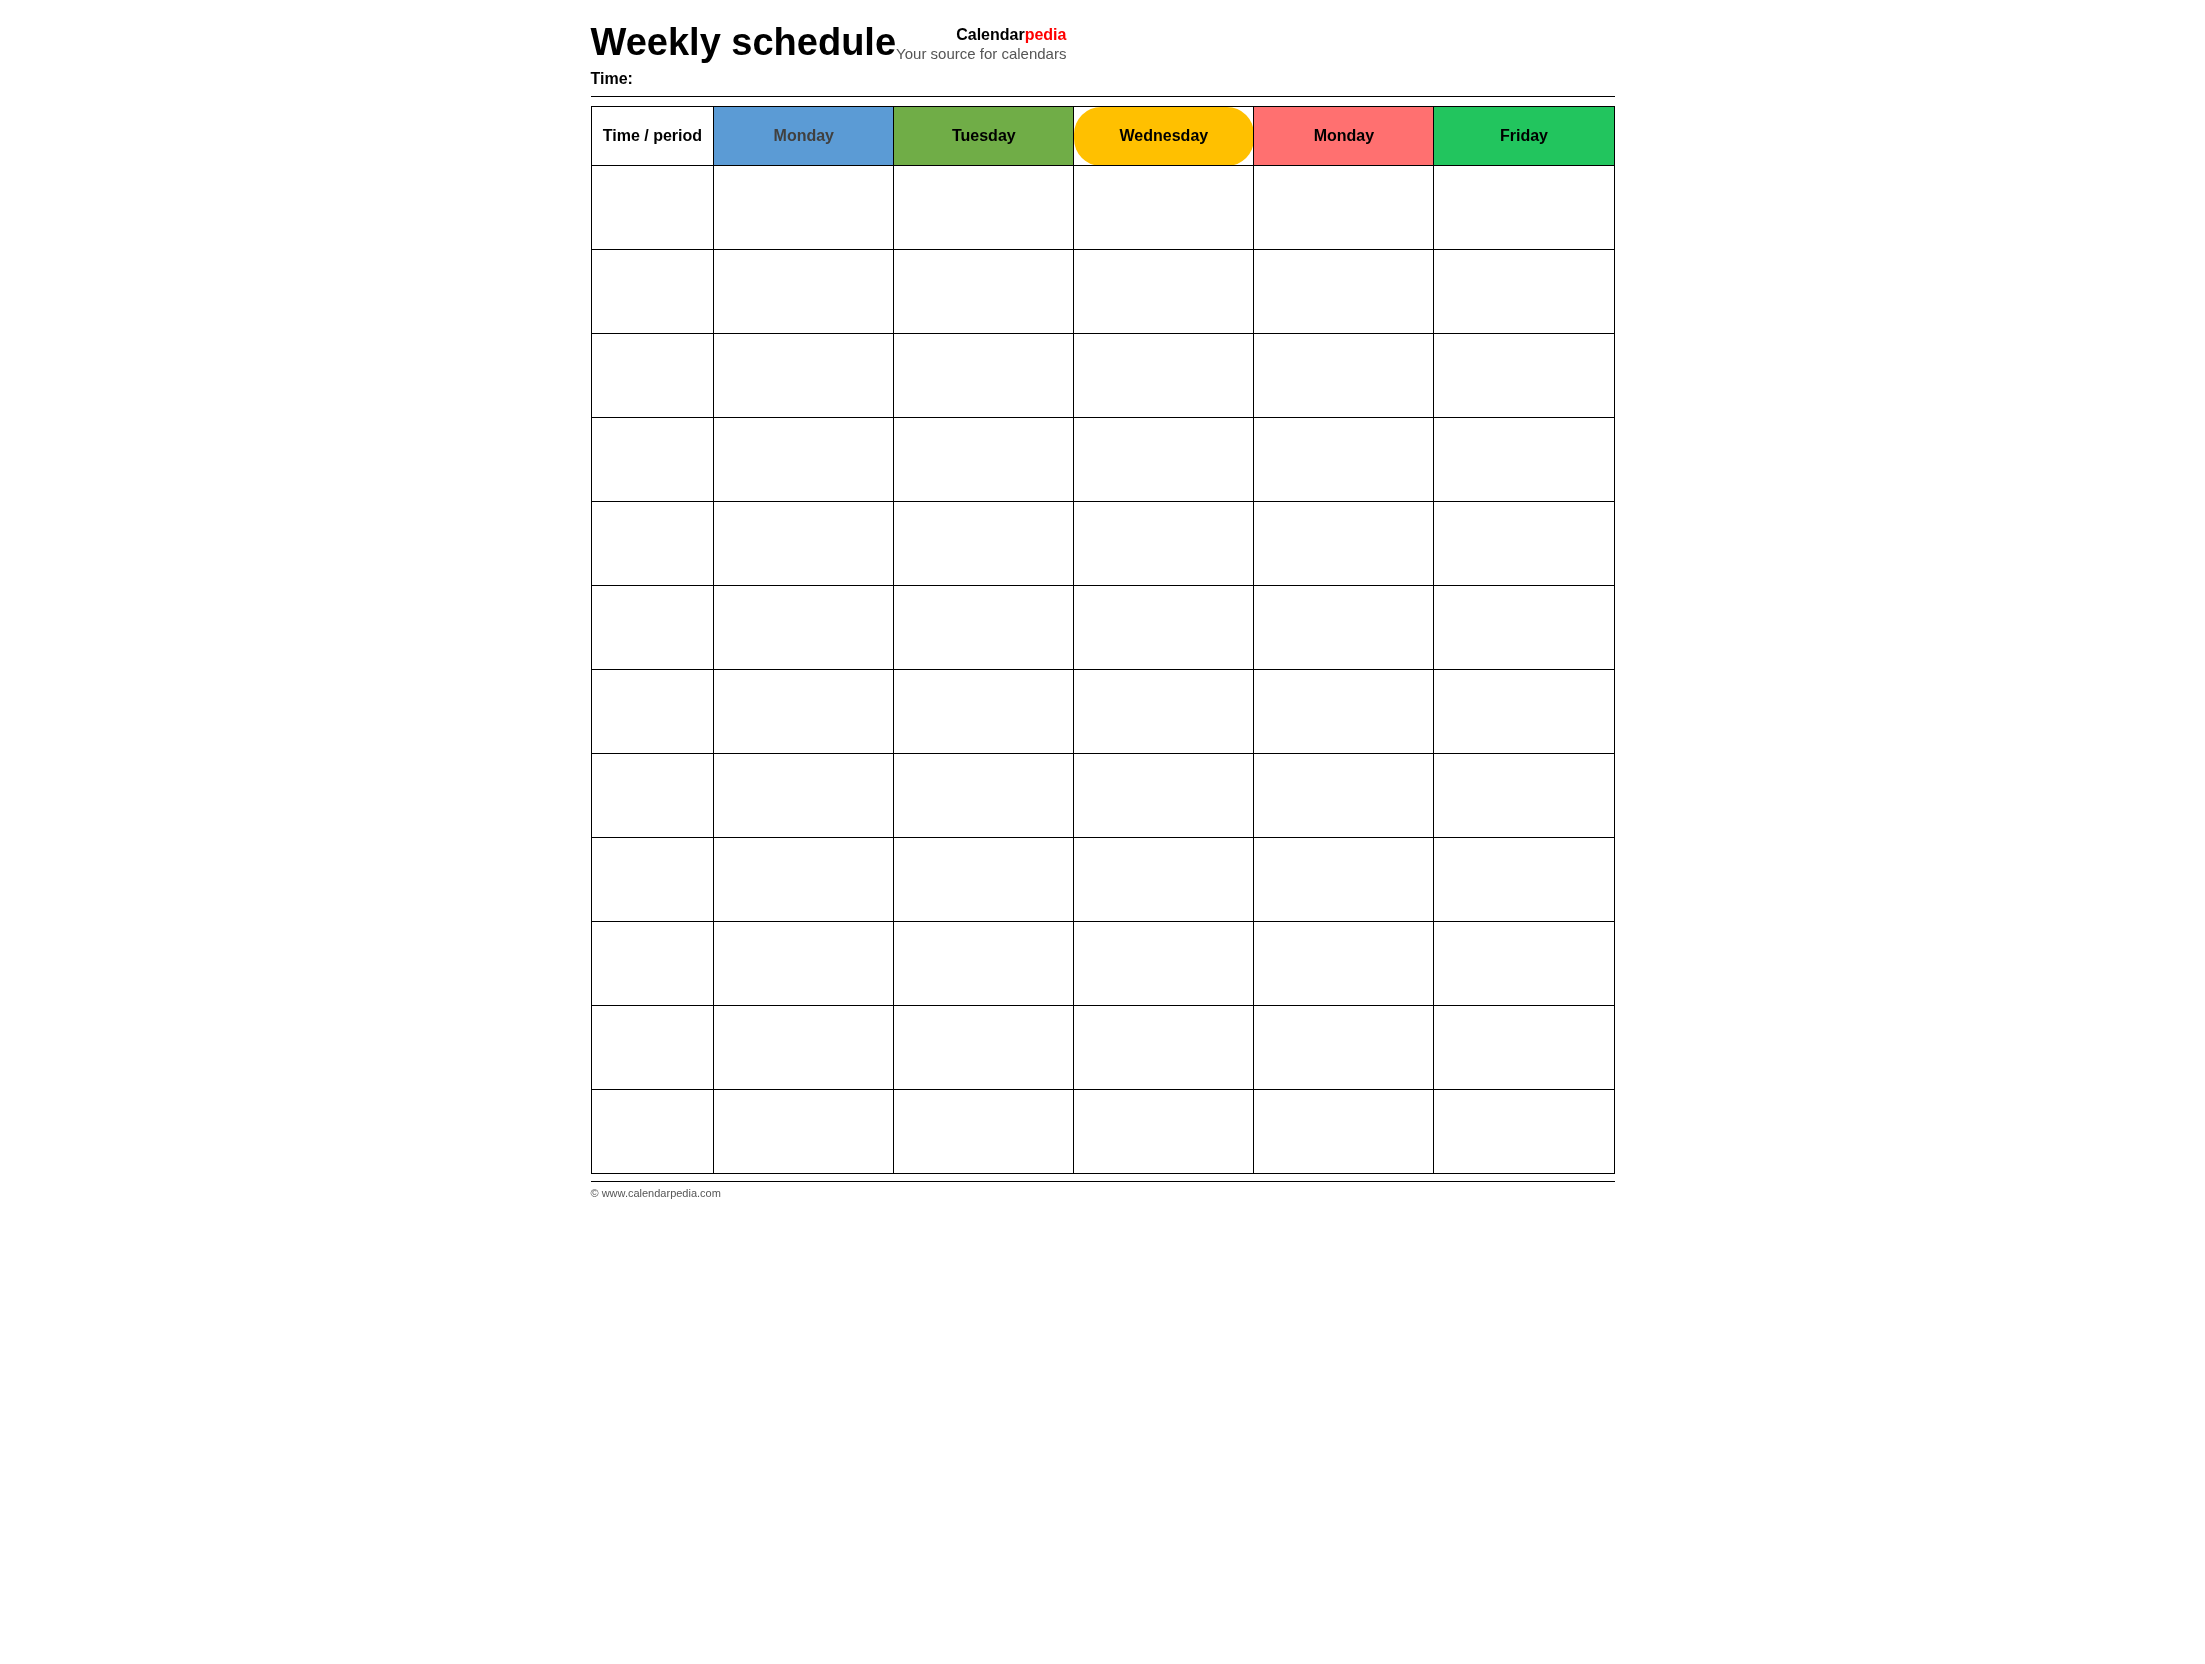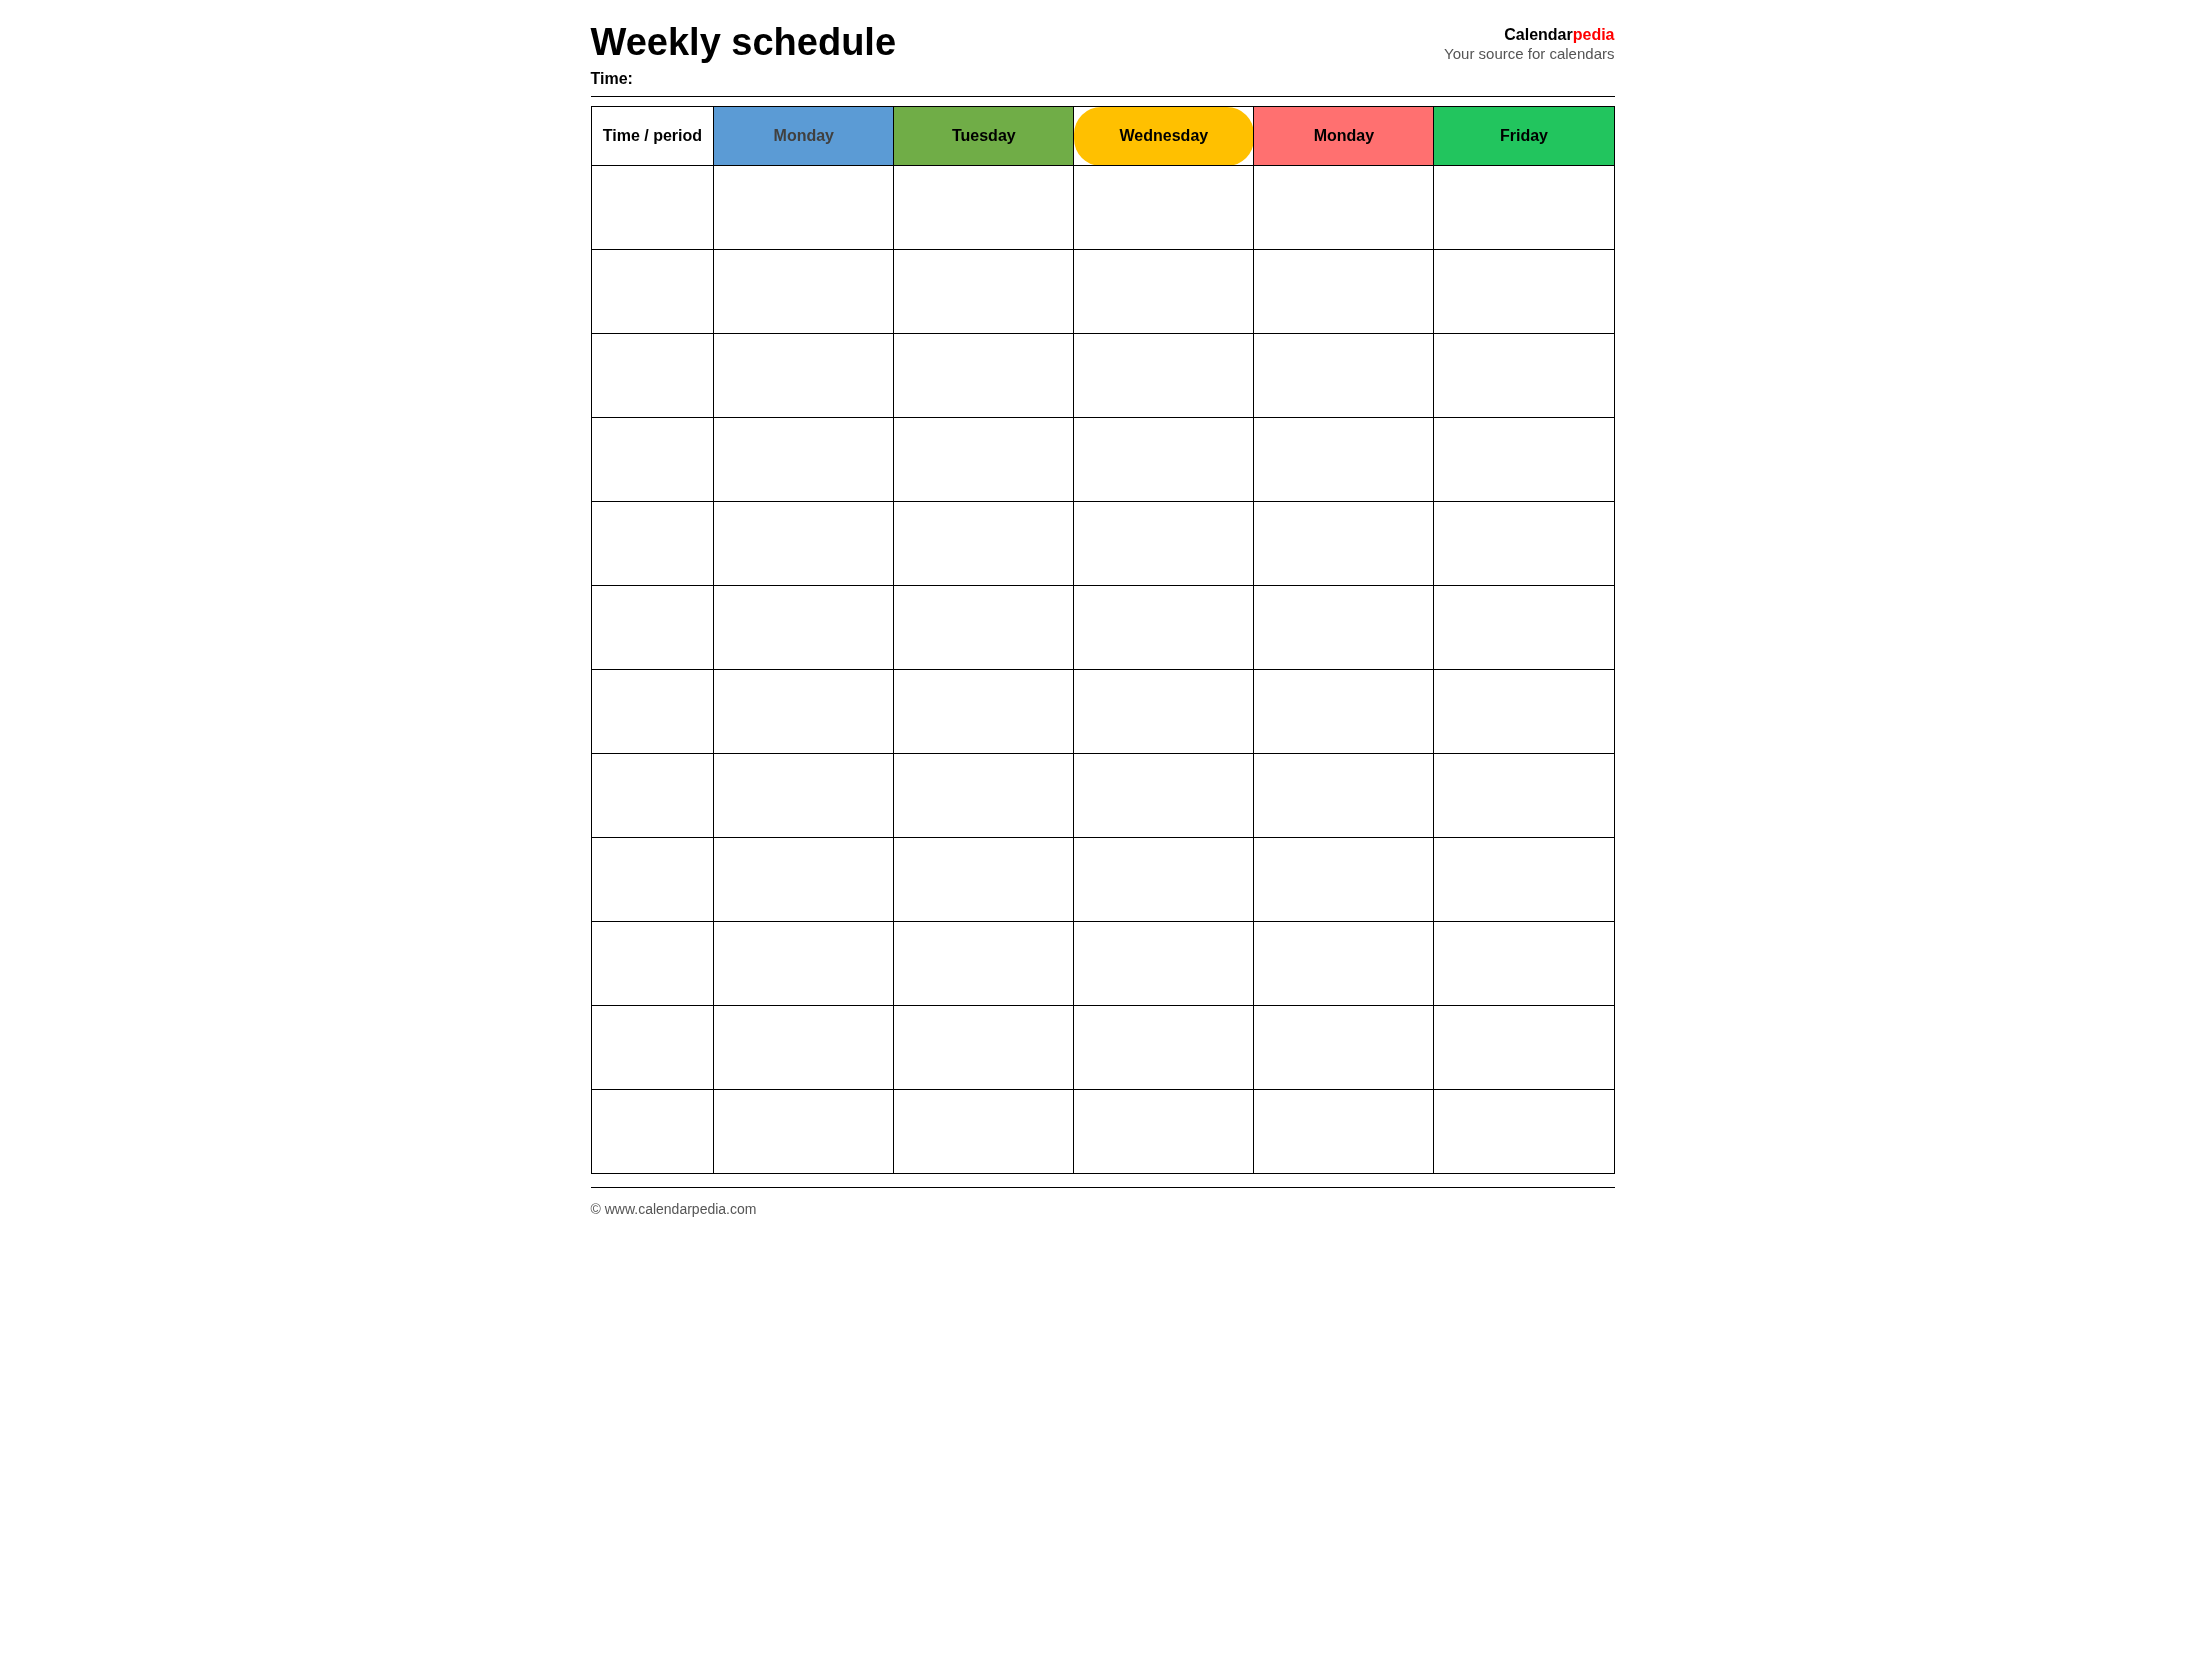--- a/index.html
+++ b/index.html
@@ -16,21 +16,21 @@
     }
 
     .page-wrapper {
       max-width: 1024px;
       margin: 0 auto;
     }
 
     
     .header {
       display: flex;
-      justify-content: space-between;
+      justify-content: flex-start;
       align-items: flex-start;
       margin-bottom: 2px;
     }
 
     .title-area {
       display: flex;
       flex-direction: column;
     }
 
     .main-title {
@@ -139,25 +139,25 @@
       background-color: #22c55e;
       color: #000000;
     }
 
     .schedule-table td {
       background-color: #ffffff;
     }
 
     
     .footer {
-      margin-top: 13px;
-      font-size: 14px;
+      margin-top: 7px;
+      font-size: 11px;
       color: #555555;
       border-top: 1.5px solid #000000;
-      padding-top: 13px;
+      padding-top: 5px;
     }
   </style>
 </head>
 <body>
 
 <div class="page-wrapper">
 
   <div class="header">
     <div class="title-area">
       <h1 class="main-title">Weekly schedule</h1>

